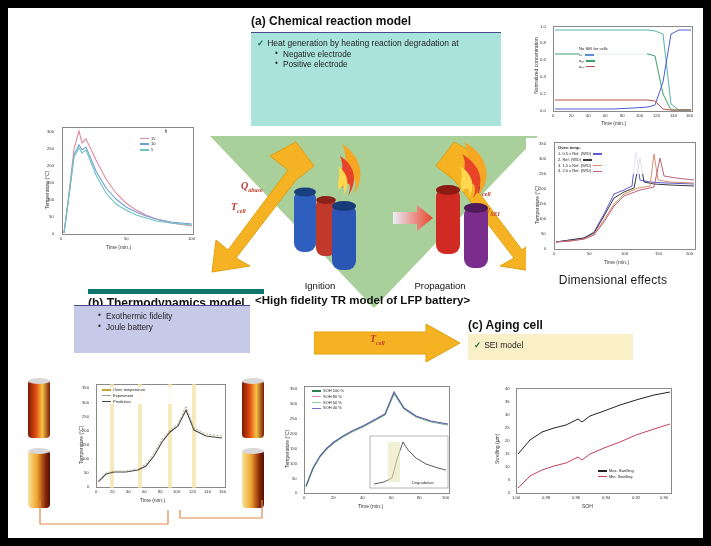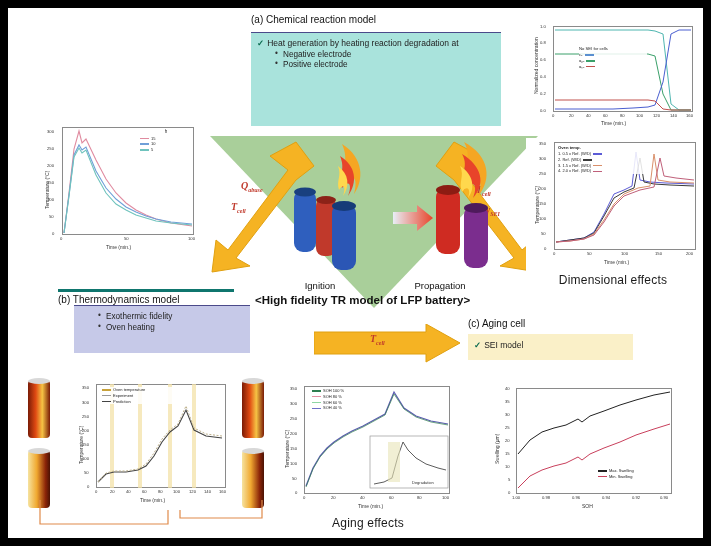--- a/index.html
+++ b/index.html
@@ -1,20 +1,20 @@
 <!DOCTYPE html>
 <html><head>
 <meta charset="utf-8">
 <style>
   html,body{margin:0;padding:0;background:#000;}
   body{width:711px;height:546px;font-family:"Liberation Sans",sans-serif;overflow:hidden;}
   #figure{position:absolute;left:8px;top:8px;width:695px;height:530px;background:#fff;overflow:hidden;}
   .abs{position:absolute;}
   .cap{font-size:12px;color:#1a1a1a;text-align:center;letter-spacing:.2px;}
-  .boxtitle{font-size:10px;font-weight:normal;color:#111;}
+  .boxtitle{font-size:12px;font-weight:bold;color:#111;}
   
   .infobox{position:absolute;box-sizing:border-box;}
   .ib-body{box-sizing:border-box;width:100%;height:100%;padding:5px 6px 4px 6px;}
   .ib-chk{font-size:8.5px;color:#222;line-height:1.25;}
   .ib-chk .tick{color:#0b6b4f;font-weight:bold;margin-right:3px;}
   .ib-list{margin:1px 0 0 18px;padding:0;list-style:none;}
   .ib-list li{font-size:8.2px;color:#222;line-height:1.3;position:relative;padding-left:8px;}
   .ib-list li:before{content:"\2022";position:absolute;left:0;top:-1px;color:#333;}
   
   .plot{position:absolute;background:#fff;}
@@ -44,28 +44,28 @@
       <div class="ib-chk">
         <span class="tick">✓</span><span>Heat generation by heating reaction degradation at</span>
       </div>
       <ul class="ib-list">
         <li>Negative electrode</li>
         <li>Positive electrode</li>
       </ul>
     </div>
   </div>
 
-  <div class="infobox" style="left:50px;top:281px;width:176px;height:16px;border-top:3px solid #0f766e;">
+  <div class="infobox" style="left:80px;top:281px;width:176px;height:16px;border-top:5px solid #0f766e;">
     <div class="boxtitle" style="margin-top:2px;">(b) Thermodynamics model</div>
   </div>
   <div class="infobox" style="left:66px;top:297px;width:176px;height:48px;background:#c6c9e8;border-top:1px solid #4a4a8a;">
     <div class="ib-body">
       <ul class="ib-list">
         <li>Exothermic fidelity</li>
-        <li>Oven heating</li>
+        <li>Joule battery</li>
       </ul>
     </div>
   </div>
 
   <div class="infobox" style="left:460px;top:310px;width:165px;height:16px;">
     <div class="boxtitle">(c) Aging cell</div>
   </div>
   <div class="infobox" style="left:460px;top:326px;width:165px;height:26px;background:#faf0c8;">
     <div class="ib-body" style="padding-top:6px;">
       <div class="ib-chk">
@@ -382,21 +382,20 @@
     <div class="tk" style="left:166px;top:115px;">100</div>
     <div class="tk" style="left:19px;top:110px;">0</div>
     <div class="tk" style="left:16px;top:96px;">50</div>
     <div class="tk" style="left:14px;top:81px;">100</div>
     <div class="tk" style="left:14px;top:66px;">150</div>
     <div class="tk" style="left:14px;top:51px;">200</div>
     <div class="tk" style="left:14px;top:36px;">250</div>
     <div class="tk" style="left:14px;top:21px;">300</div>
     <div class="tk" style="left:14px;top:6px;">350</div>
   </div>
-  <div class="cap abs" style="left:270px;top:508px;width:180px;">Aging effects</div>
 
   <div class="plot" style="left:478px;top:372px;width:196px;height:138px;">
     <div class="frame" style="left:30px;top:8px;width:156px;height:106px;"></div>
     <svg class="abs" style="left:30px;top:8px;" width="156" height="106">
       <polyline points="2,66 14,52 26,44 38,40 50,37 62,31 66,34 74,28 88,23 104,17 120,12 138,7 154,4" fill="none" stroke="#222" stroke-width="1"></polyline>
       <polyline points="2,100 14,88 26,82 38,78 50,75 62,69 66,72 74,66 88,60 104,54 120,47 138,41 154,36" fill="none" stroke="#c9405c" stroke-width="1"></polyline>
     </svg>
     <div class="legbox" style="left:112px;top:88px;width:72px;">
       <div class="legrow">
           <span class="swatch" style="background:#222222"></span>

